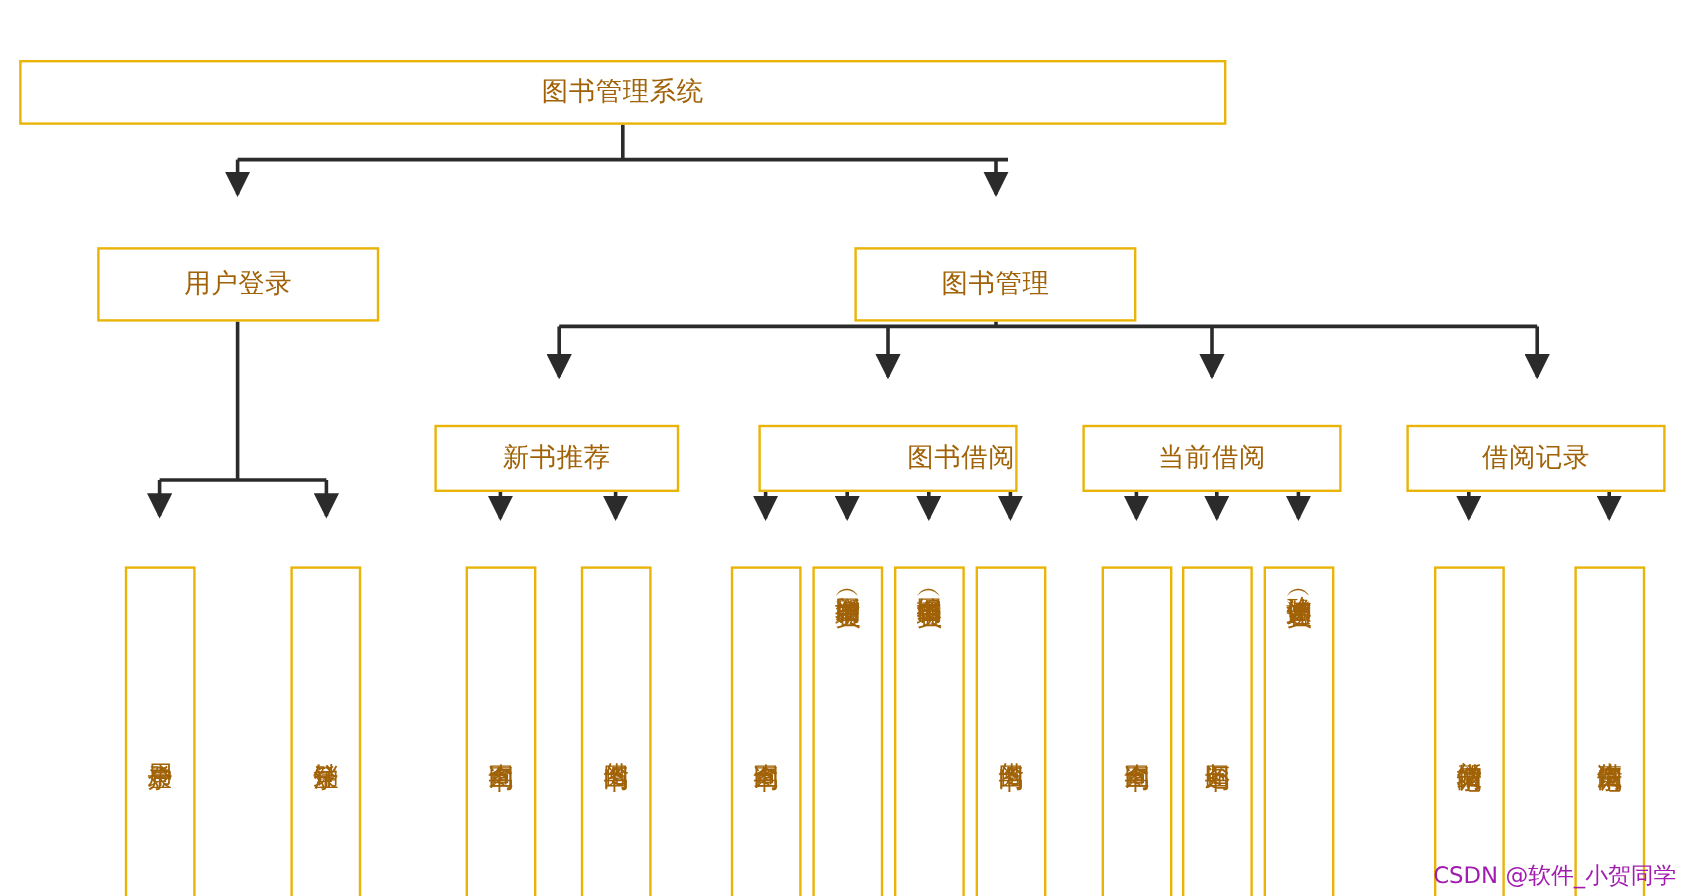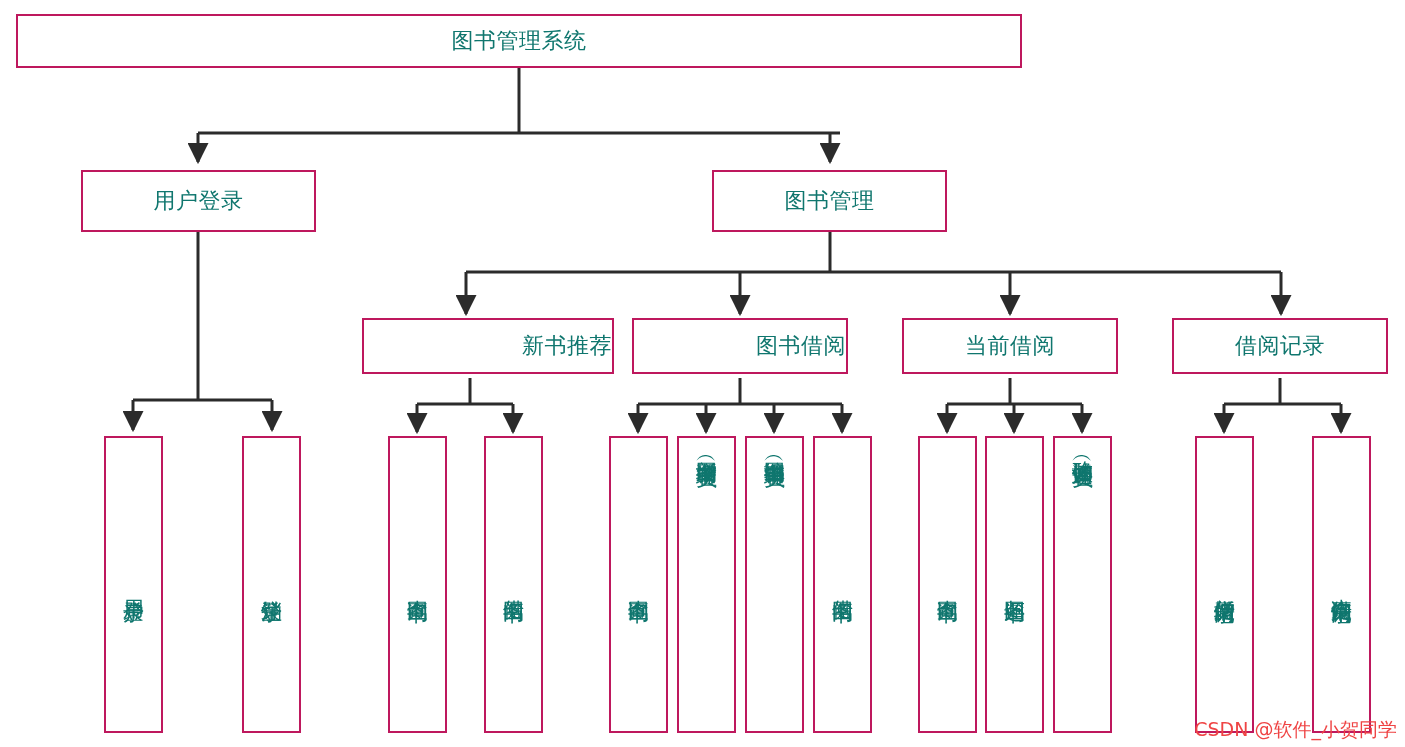--- a/index.html
+++ b/index.html
@@ -22,26 +22,27 @@
     position: absolute;
     left: 0;
     top: 0;
     width: 1405px;
     height: 747px;
     pointer-events: none;
   }
   .node {
     position: absolute;
     box-sizing: border-box;
-    border: 2px solid #be185d;
+    border: 2px solid #eab308;
     background: #ffffff;
     display: flex;
     align-items: center;
     justify-content: center;
-    color: #0f766e;
+    color: #a16207;
+    margin-top: 36px;
   }
   .node-label {
     font-size: 22px;
     line-height: 1.15;
     letter-spacing: 0.5px;
     white-space: nowrap;
   }
   
   .leaf {
     align-items: flex-start;
@@ -60,21 +61,21 @@
   
   .leaf.centered {
     align-items: center;
     padding-top: 0;
   }
   .watermark {
     position: absolute;
     right: 8px;
     bottom: 4px;
     font-size: 19px;
-    color: #ef4444;
+    color: #a21caf;
     white-space: nowrap;
     font-family: "DejaVu Sans", "Liberation Sans", sans-serif;
   }
 </style>
 </head>
 <body>
 
 <div id="canvas">
 
   <svg class="edges" viewBox="0 0 1405 747" xmlns="http://www.w3.org/2000/svg">
@@ -131,21 +132,21 @@
     <span class="node-label">图书管理系统</span>
   </div>
 
   <div class="node" style="left:81px; top:170px; width:235px; height:62px;">
     <span class="node-label">用户登录</span>
   </div>
   <div class="node" style="left:712px; top:170px; width:235px; height:62px;align-items:center;">
     <span class="node-label">图书管理</span>
   </div>
 
-  <div class="node" style="left:362px; top:318px; width:252px; height:56px;justify-content:flex-end;">
+  <div class="node" style="left:362px; top:318px; width:204px; height:56px;">
     <span class="node-label">新书推荐</span>
   </div>
   <div class="node" style="left:632px; top:318px; width:216px; height:56px;justify-content:flex-end;">
     <span class="node-label">图书借阅</span>
   </div>
   <div class="node" style="left:902px; top:318px; width:216px; height:56px;">
     <span class="node-label">当前借阅</span>
   </div>
   <div class="node" style="left:1172px; top:318px; width:216px; height:56px;">
     <span class="node-label">借阅记录</span>

